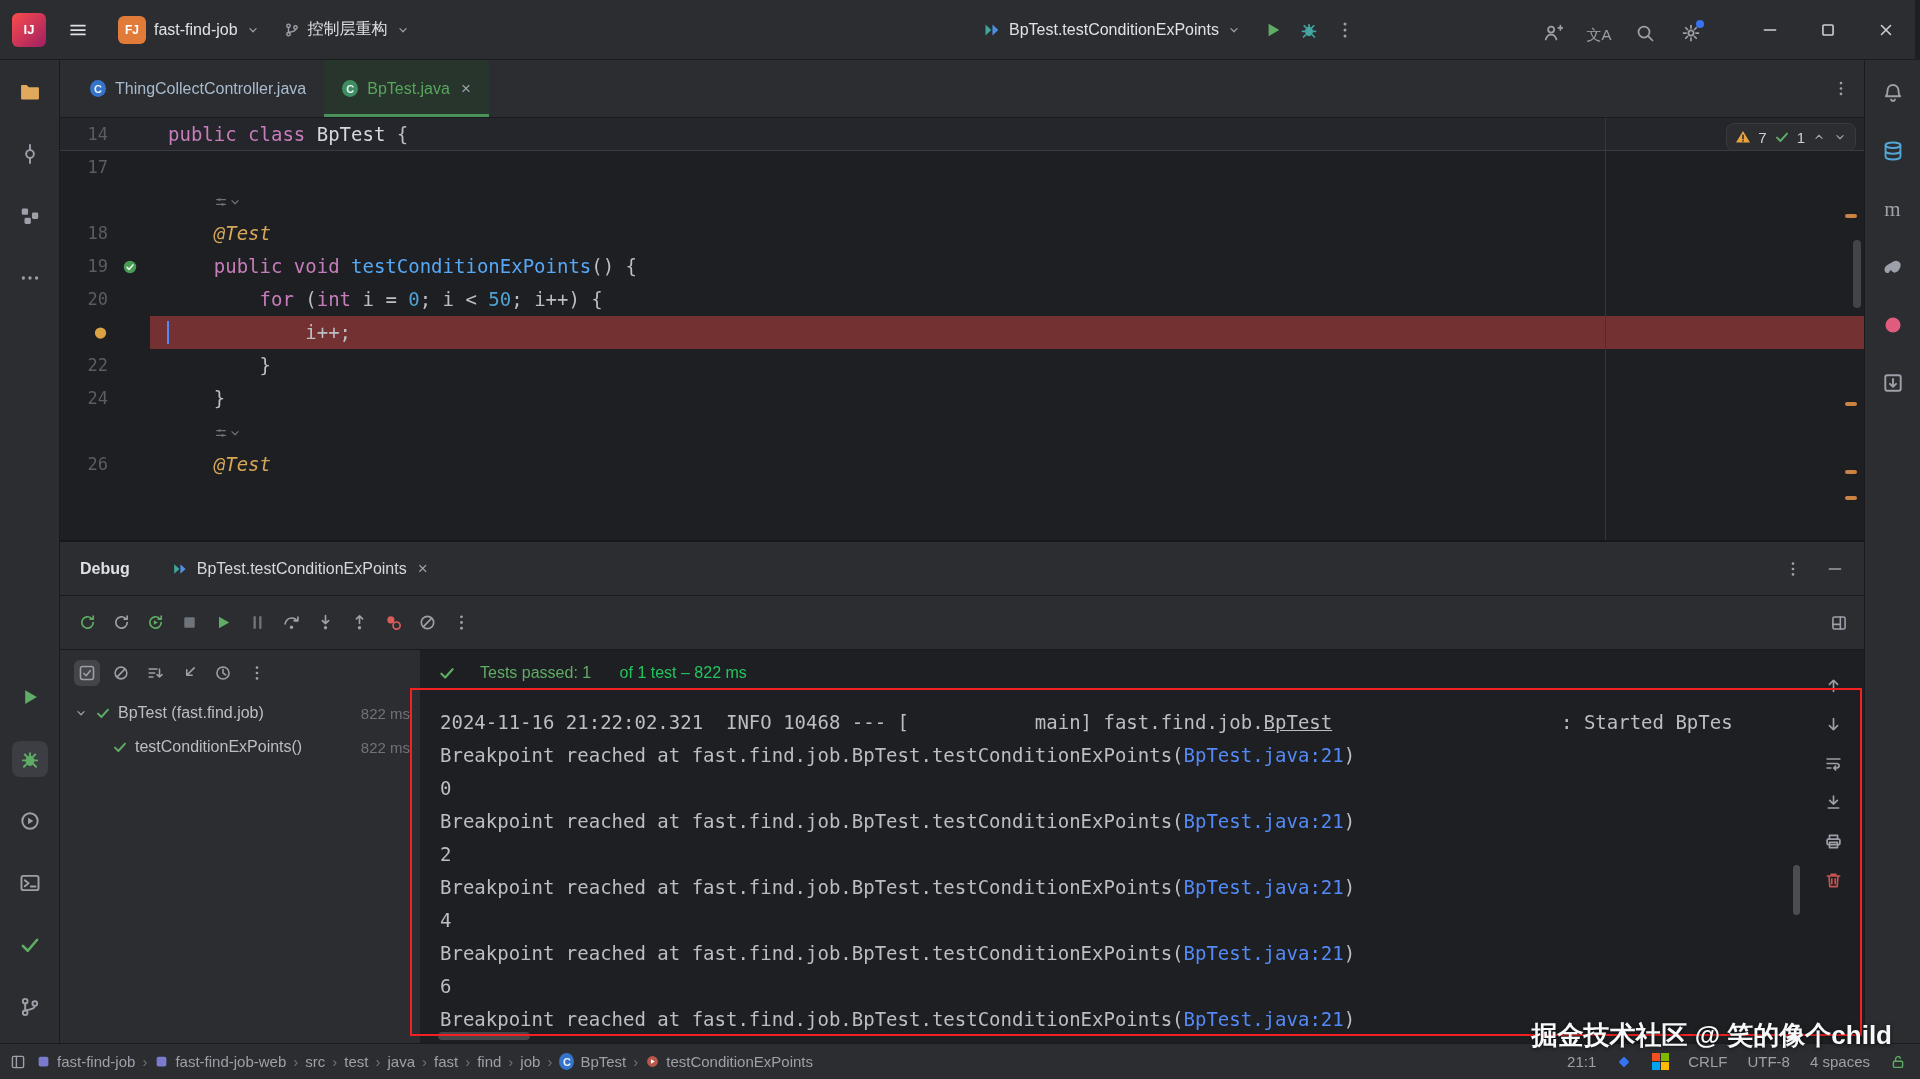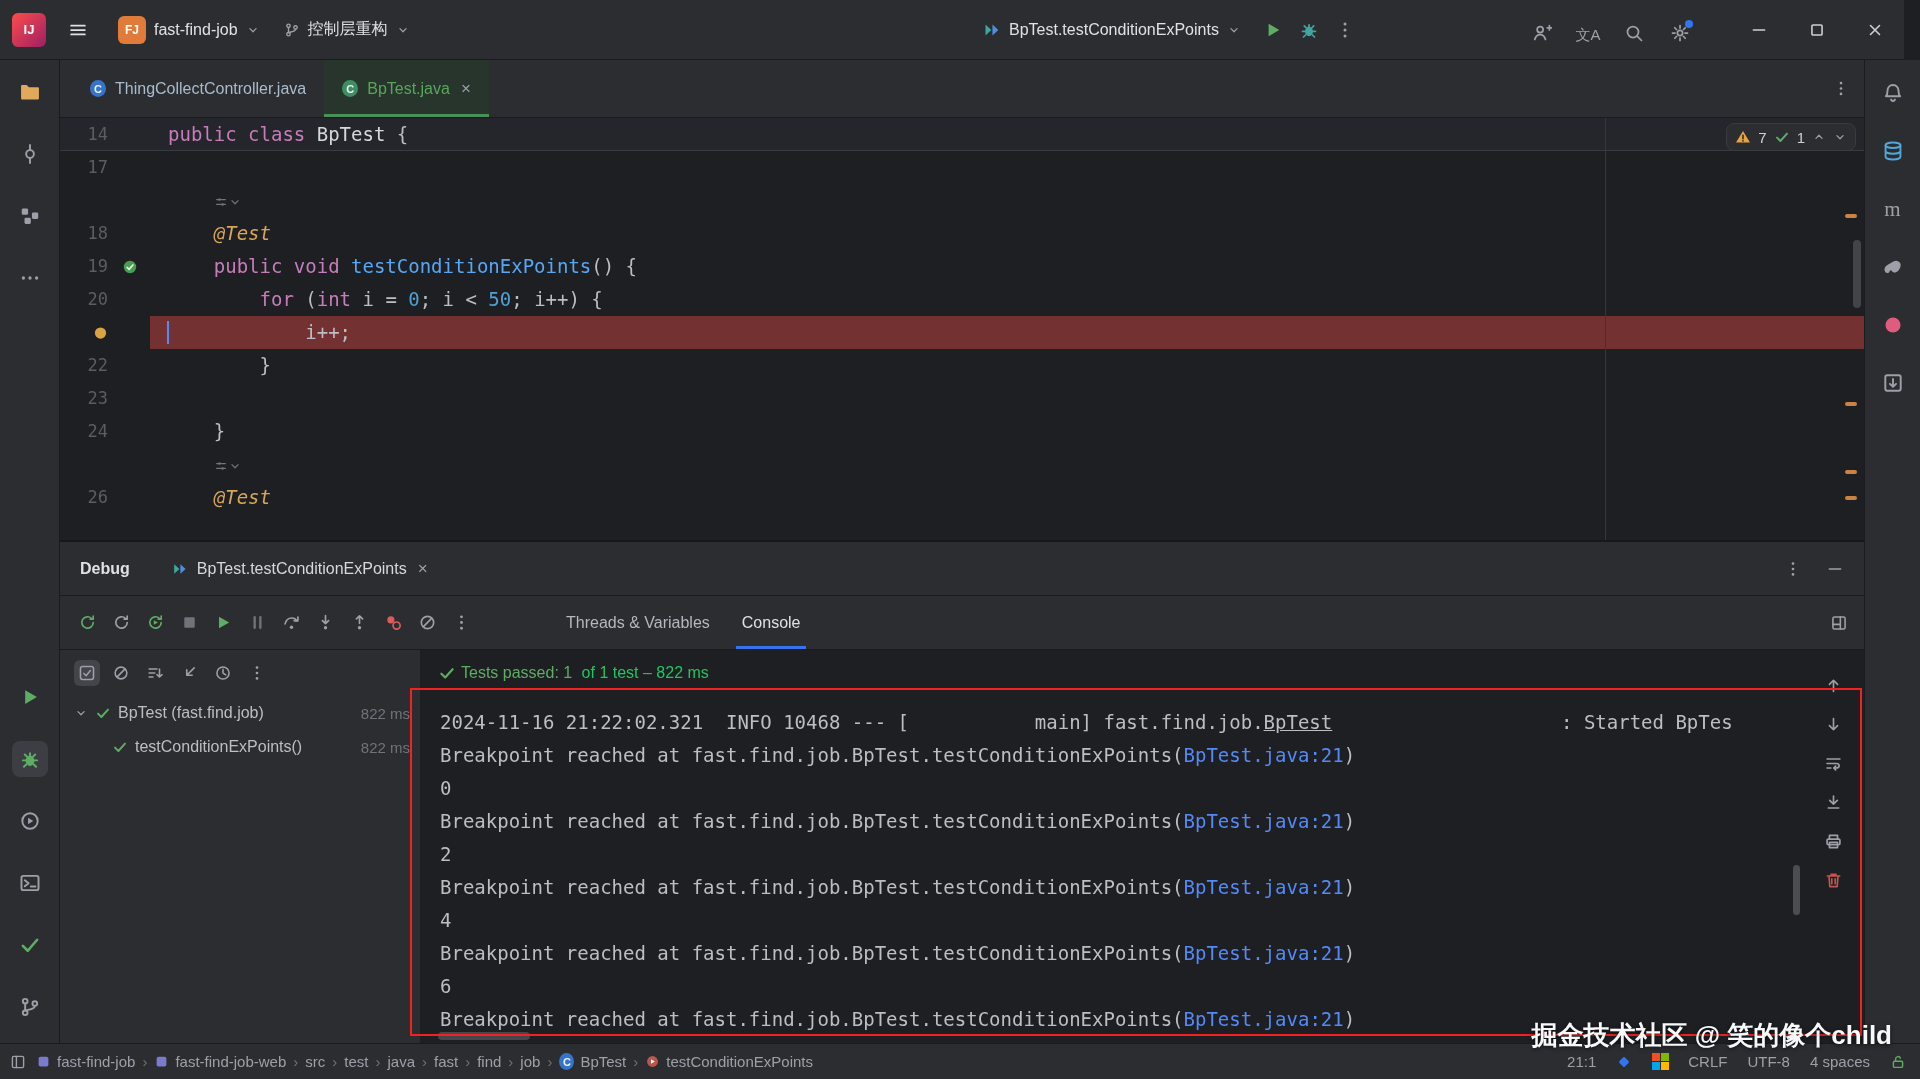--- a/index.html
+++ b/index.html
@@ -5,21 +5,21 @@
   *{margin:0;padding:0;box-sizing:border-box}
   html,body{width:1920px;height:1079px;overflow:hidden}
   body{background:#1E1F22;font-family:"Liberation Sans","DejaVu Sans",sans-serif;color:#BCBEC4;position:relative;font-size:16px}
   .icon{display:inline-flex;align-items:center;justify-content:center;flex:none;width:18px;height:18px}
   .icon svg{width:100%;height:100%;display:block}
   .ic14{width:14px;height:14px}.ic16{width:16px;height:16px}.ic20{width:20px;height:20px}
   .c-green{color:#5FAD65}.c-gray{color:#9DA0A8}.c-dim{color:#6F737A}.c-red{color:#DB5C5C}.c-red-dim{color:#C75450}
   .c-folder{color:#E0A95C}.c-db{color:#53A7D8}.c-pink{color:#E05C7E}.c-white{color:#DFE1E5}.c-teal{color:#42A5A0}
 
   
-  .titlebar{position:absolute;top:0;left:0;right:16px;height:60px;background:#2B2D30;border-bottom:1px solid #1A1B1E;display:flex;align-items:center;z-index:5}
+  .titlebar{position:absolute;top:0;left:0;right:5px;height:60px;background:#2B2D30;border-bottom:1px solid #1A1B1E;display:flex;align-items:center;z-index:5}
   .idea-logo-box{width:34px;height:34px;border-radius:6px;background:linear-gradient(135deg,#FC4C4C,#9E1F63);color:#fff;font-weight:bold;font-size:13px;display:flex;align-items:center;justify-content:center}
   .tb-item{margin-left:22px;display:flex;align-items:center}
   .widget{display:flex;align-items:center;gap:8px;padding:6px 8px;border-radius:8px;cursor:default}
   .w-label{color:#DFE1E5;font-size:16px}
   .avatar{width:28px;height:28px;border-radius:6px;background:#E07B39;color:#fff;font-size:12px;font-weight:bold;display:flex;align-items:center;justify-content:center}
   .run-cluster{position:absolute;left:975px;top:0;height:60px;display:flex;align-items:center;gap:14px}
   .tb-actions{display:flex;align-items:center;gap:16px}
   .tb-right{position:absolute;right:214px;top:0;height:70px;display:flex;align-items:center;gap:26px}
   .win-controls{position:absolute;right:0;top:0;height:60px;display:flex}
   .win-btn{width:58px;height:60px;display:flex;align-items:center;justify-content:center;color:#CED0D6}
@@ -93,21 +93,21 @@
   .runner-bar{height:46px;display:flex;align-items:center;padding-left:14px;gap:8px}
   .rbtn{width:26px;height:26px;border-radius:6px;display:flex;align-items:center;justify-content:center}
   .rbtn .icon{width:18px;height:18px}
   .rbtn.selected{background:#43454A}
   .tree-row{height:34px;display:flex;align-items:center;gap:7px;padding:0 10px 0 14px;font-size:16px;color:#BCBEC4}
   .tree-row .time{margin-left:auto;color:#6F737A;font-size:15px}
   .tree-row.lvl1{padding-left:52px}
 
   .console-wrap{flex:1;display:flex;min-width:0;background:#1E1F22}
   .console-body{flex:1;position:relative;overflow:hidden}
-  .console-summary{display:flex;align-items:center;gap:5px;margin:14px 0 8px 18px;font-size:16px}
+  .console-summary{display:flex;align-items:center;gap:24px;margin:14px 0 8px 18px;font-size:16px}
   .sum-green{color:#5FAD65}
   .sum-gray{color:#22c55e;white-space:pre}
   .console-lines{position:absolute;top:56px;left:20px;right:0}
   .console-line{height:33px;line-height:33px;font-family:"DejaVu Sans Mono","Liberation Mono",monospace;font-size:19px;white-space:pre;color:#BCBEC4}
   .lnk{color:#548AF7;}
   .lnk-soft{color:#BCBEC4;text-decoration:underline}
   .console-side{width:62px;flex:none;display:flex;flex-direction:column;align-items:center;padding-top:22px;gap:13px;background:#1E1F22}
   .csbtn{width:26px;height:26px;display:flex;align-items:center;justify-content:center;border-radius:6px}
   .csbtn .icon{width:19px;height:19px}
   .h-thumb{position:absolute;bottom:3px;left:18px;width:92px;height:8px;border-radius:4px;background:#45474C}
@@ -451,24 +451,20 @@
               </svg>
             </span>
           </div>
           <div class="code-text"><span class="caret"></span><span class="tok-pl">            i++;</span></div>
         </div>
         <div class="code-line">
           <div class="gutter">22</div>
           <div class="code-text"><span class="tok-pl">        }</span></div>
         </div>
         <div class="code-line">
-          <div class="gutter">23</div>
-          <div class="code-text"></div>
-        </div>
-        <div class="code-line">
           <div class="gutter">24</div>
           <div class="code-text"><span class="tok-pl">    }</span></div>
         </div>
         <div class="code-line">
           <div class="gutter"></div>
           <div class="code-text"><span class="inlay">    <span class="icon "><svg viewBox="0 0 16 16" fill="none" stroke="currentColor" stroke-width="1.4" stroke-linecap="round" stroke-linejoin="round">
                   <path d="M3 5.2h10M3 10.8h10"></path>
                   <circle cx="6.2" cy="5.2" r="1.4" fill="currentColor" stroke="none"></circle>
                   <circle cx="9.8" cy="10.8" r="1.4" fill="currentColor" stroke="none"></circle>
                 </svg></span><span class="icon ic14"><svg viewBox="0 0 16 16" fill="none" stroke="currentColor" stroke-width="1.4" stroke-linecap="round" stroke-linejoin="round">
@@ -633,28 +629,20 @@
           <span class="dbtn">
             <span class="icon c-gray">
               <svg viewBox="0 0 16 16" fill="none" stroke="currentColor" stroke-width="1.4" stroke-linecap="round" stroke-linejoin="round">
                 <circle cx="8" cy="3.2" r="1.2" fill="currentColor" stroke="none"></circle>
                 <circle cx="8" cy="8" r="1.2" fill="currentColor" stroke="none"></circle>
                 <circle cx="8" cy="12.8" r="1.2" fill="currentColor" stroke="none"></circle>
               </svg>
             </span>
           </span>
         </span>
-      <div class="vtabs" id="dbg-vtabs">
-          <div class="vtab">
-            <span>Threads &amp; Variables</span>
-          </div>
-          <div class="vtab active">
-            <span>Console</span>
-          </div>
-        </div>
       <span class="dbg-layout icon ic18 c-gray">
           <svg viewBox="0 0 16 16" fill="none" stroke="currentColor" stroke-width="1.4" stroke-linecap="round" stroke-linejoin="round">
             <rect x="2.6" y="2.6" width="10.8" height="10.8" rx="1.4"></rect>
             <path d="M9.2 2.6v10.8M2.6 9.2h6.6"></path>
           </svg>
         </span>
     </div>
 
     <div class="debug-content">
       <div class="debug-left">

